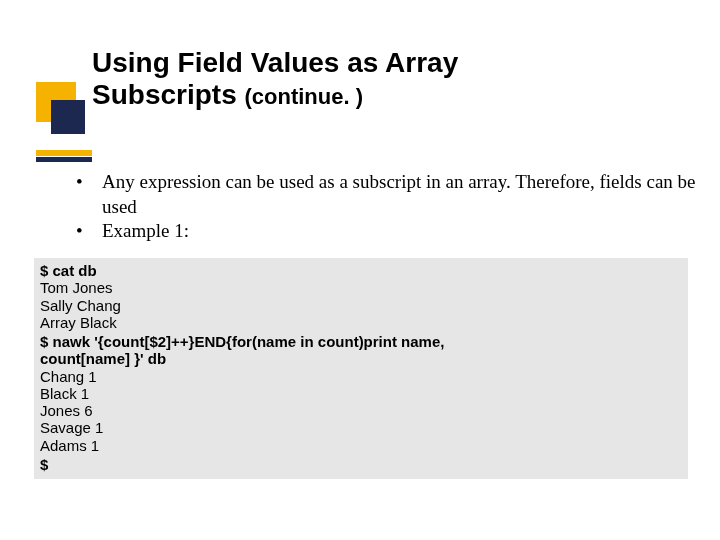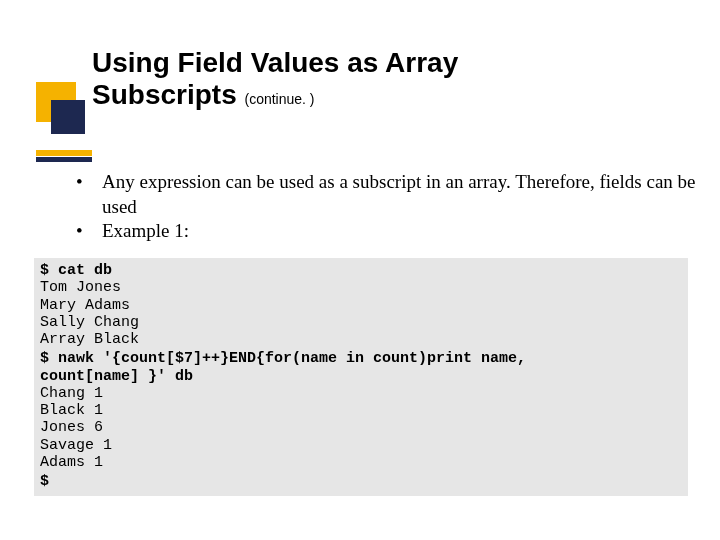--- a/index.html
+++ b/index.html
@@ -75,22 +75,22 @@
   }
   .title .line1 {
     font-size: 28px;
     line-height: 1.1;
   }
   .title .line2 {
     font-size: 28px;
     line-height: 1.15;
   }
   .title .sub {
-    font-weight: normal;
-    font-size: 14px;
+    font-weight: bold;
+    font-size: 22px;
   }
   .body {
     position: absolute;
     left: 70px;
     top: 170px;
     right: 10px;
     font-size: 19px;
     line-height: 1.3;
   }
   .bullet-row {
@@ -102,21 +102,21 @@
     flex-shrink: 0;
     text-align: left;
     padding-left: 6px;
   }
   .code-block {
     position: absolute;
     left: 34px;
     top: 258px;
     width: 654px;
     background: #e6e6e6;
-    font-family: Liberation Mono, monospace;
+    font-family: Liberation Sans, sans-serif;
     font-size: 15px;
     line-height: 1.15;
     padding: 4px 20px 6px 6px;
     box-sizing: border-box;
   }
   .code-block .cmd {
     font-weight: bold;
   }
   .code-block .out {
     font-weight: normal;
@@ -155,25 +155,24 @@
     </div>
     <div class="bullet-row">
       <div class="bullet-dot">•</div>
       <div>Example 1:</div>
     </div>
   </div>
 
   <div class="code-block">
     <div class="cmd">$ cat db</div>
     <div class="out">Tom Jones</div>
-    <div class="out">Mary Adams</div>
     <div class="out">Sally Chang</div>
     <div class="out">Array Black</div>
     <div class="spacer"></div>
-    <div class="cmd">$ nawk '{count[$7]++}END{for(name in count)print name,</div>
+    <div class="cmd">$ nawk '{count[$2]++}END{for(name in count)print name,</div>
     <div class="cmd">count[name] }' db</div>
     <div class="out">Chang 1</div>
     <div class="out">Black 1</div>
     <div class="out">Jones 6</div>
     <div class="out">Savage 1</div>
     <div class="out">Adams 1</div>
     <div class="spacer"></div>
     <div class="cmd">$</div>
   </div>
 

